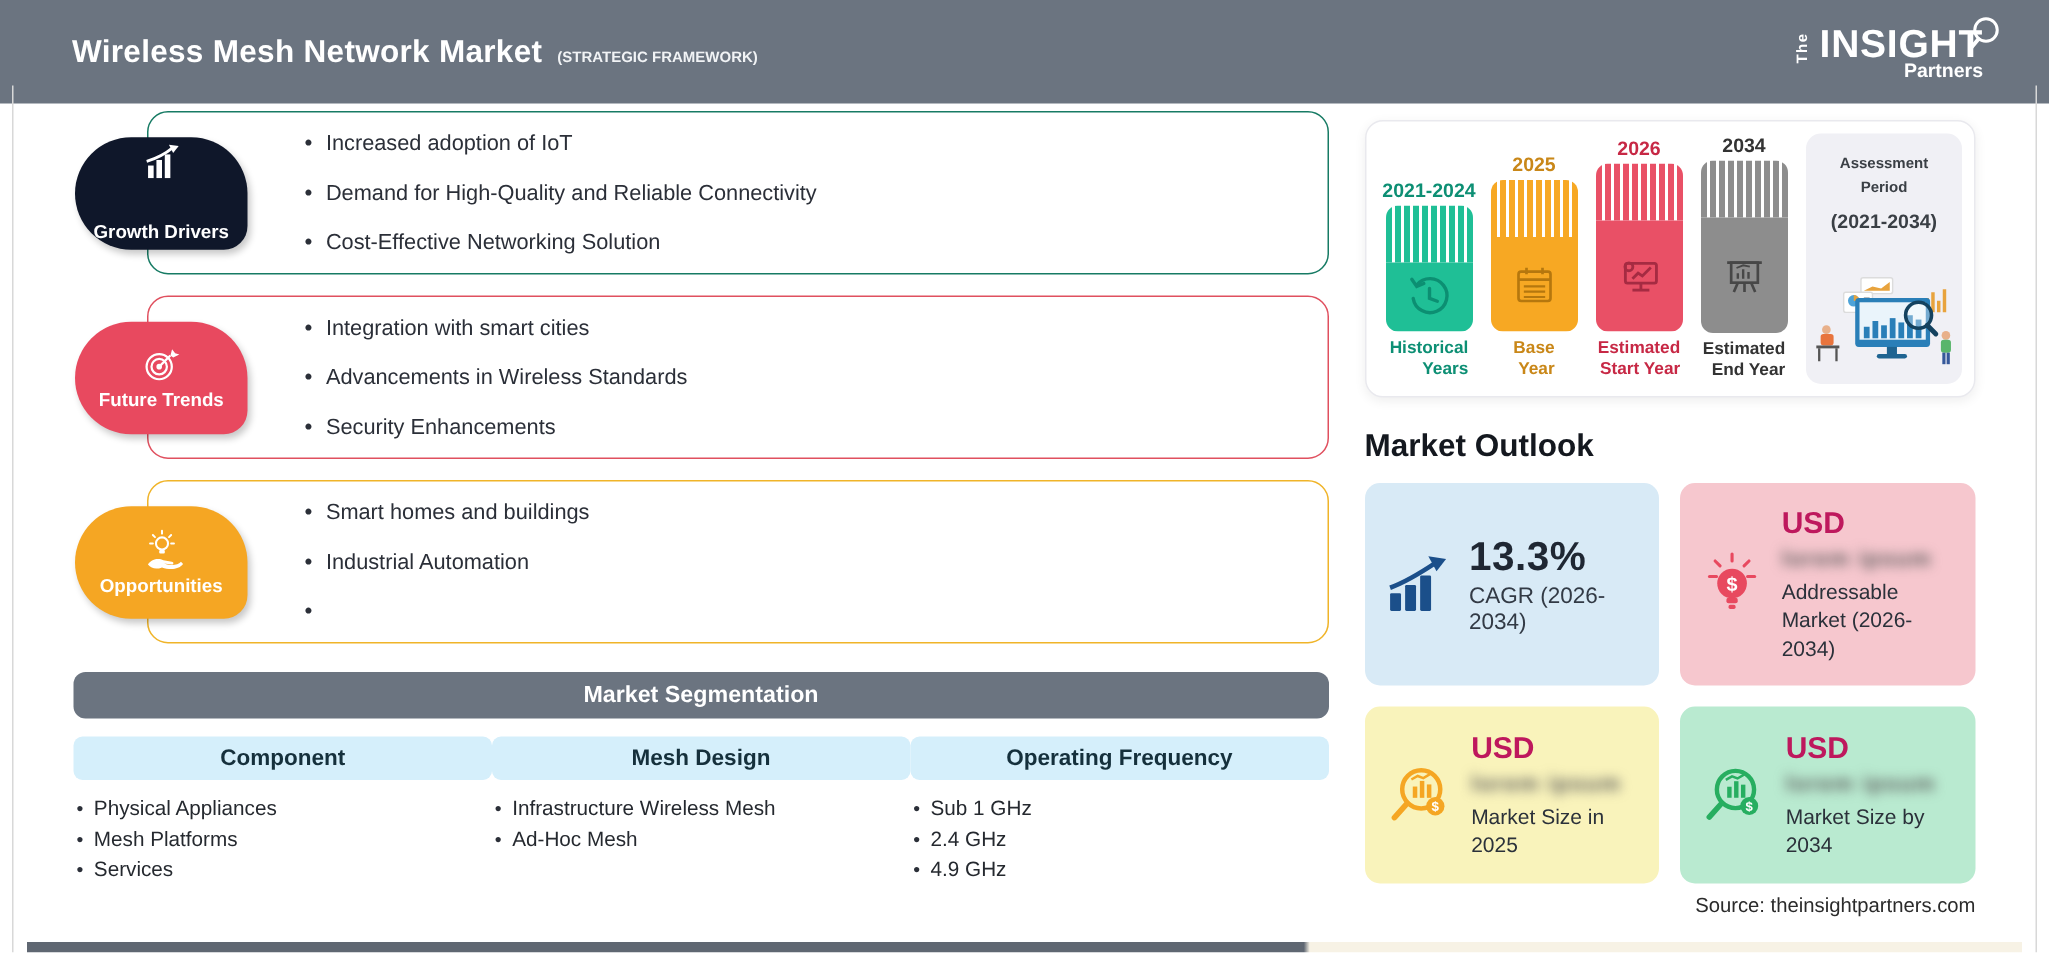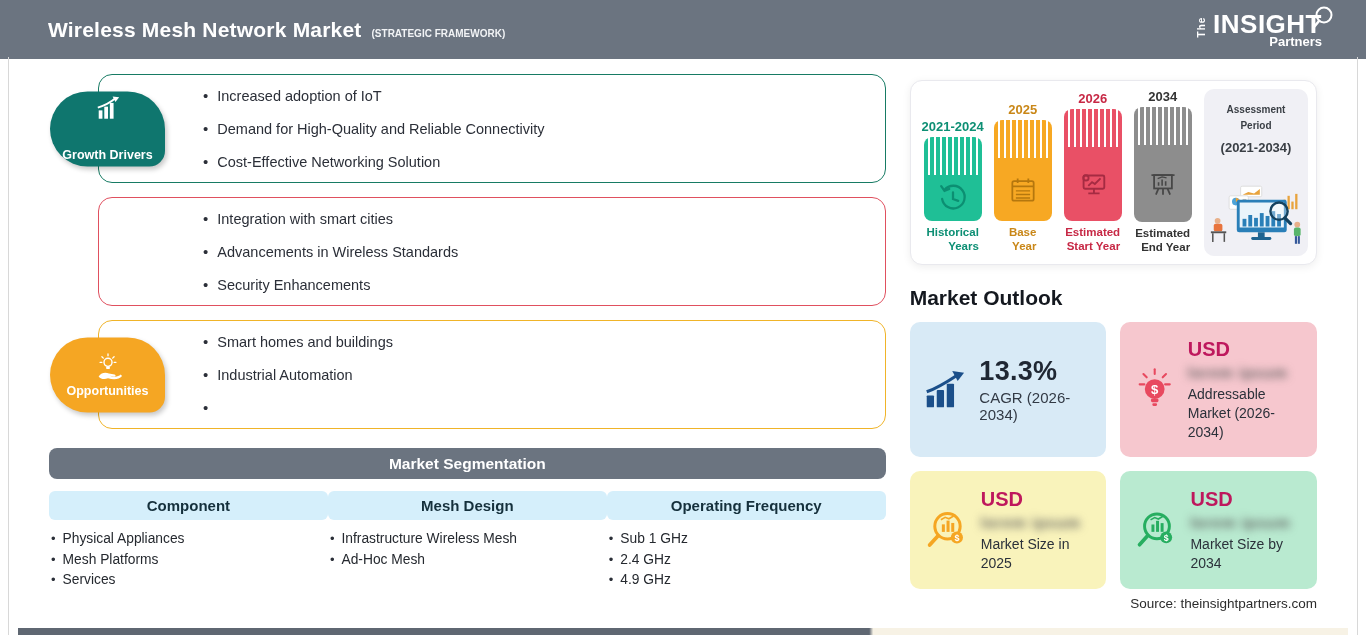--- a/index.html
+++ b/index.html
@@ -1,20 +1,20 @@
 <!DOCTYPE html>
 <html><head>
 <meta charset="utf-8">
 <style>
   * { margin:0; padding:0; box-sizing:border-box; }
   html,body { width:1366px; height:635px; }
   body { font-family:"Liberation Sans", sans-serif; background:#fff; position:relative; overflow:hidden; }
 
   
-  .header { height:59px; background:#6b7480; display:flex; align-items:center; justify-content:space-between; padding:0 44px 0 48px; }
+  .header { height:69px; background:#6b7480; display:flex; align-items:center; justify-content:space-between; padding:0 44px 0 48px; }
   .title-wrap { display:flex; align-items:baseline; gap:10px; }
   .page-title { color:#fff; font-size:21px; font-weight:bold; letter-spacing:.2px; }
   .page-subtitle { color:#f1f3f5; font-size:10px; font-weight:600; }
   .logo { position:relative; color:#fff; display:flex; align-items:flex-start; line-height:1; }
   .logo-the { font-size:10px; font-weight:bold; transform:rotate(-90deg) translateX(-2px); transform-origin:center; letter-spacing:1px; margin-top:9px; }
   .logo-main { display:flex; flex-direction:column; align-items:flex-end; }
   .logo-insight { font-size:26px; font-weight:bold; letter-spacing:.5px; }
   .logo-partners { font-size:13px; font-weight:bold; margin-top:-2px; }
   .logo-mag { position:absolute; right:-14px; top:-6px; }
 
@@ -27,21 +27,21 @@
   
   .left-col { width:838px; }
   .driver-box { position:relative; margin-left:49px; border-radius:14px; height:109px; margin-bottom:14px;
     display:flex; flex-direction:column; justify-content:center; padding:10px 16px 10px 104px; background:#fff; }
   .driver-box.growth { border:1.5px solid #177b64; }
   .driver-box.trends { border:1.5px solid #e0505f; }
   .driver-box.opps   { border:1.5px solid #f0b429; }
   .badge { position:absolute; left:-49px; top:50%; transform:translateY(-50%); width:115px; height:75px;
     border-radius:38px 38px 16px 38px; display:flex; flex-direction:column; align-items:center; justify-content:center;
     color:#fff; box-shadow:2px 3px 5px rgba(0,0,0,.22); }
-  .badge.growth { background:#0f766e;gap:24px; }
+  .badge.growth { background:#0f172a;gap:24px; }
   .badge.trends { background:#e8495f; }
   .badge.opps   { background:#f5a623; }
   .badge-label { font-size:12.5px; font-weight:bold; margin-top:2px; white-space:nowrap; }
   .bullet-row { display:flex; align-items:flex-start; gap:9px; margin:6.5px 0; }
   .bullet-dot { color:#2b2f38; font-size:15px; line-height:20px; }
   .bullet-text { color:#2b2f38; font-size:14.5px; line-height:20px; }
 
   .seg-bar { margin-top:19px; height:31px; background:#6b7480; border-radius:8px; color:#fff;
     font-size:15.5px; font-weight:bold; display:flex; align-items:center; justify-content:center; }
   .seg-cols { display:flex; margin-top:12px; }
@@ -140,20 +140,30 @@
             <span class="bullet-dot">•</span>
             <span class="bullet-text">Demand for High-Quality and Reliable Connectivity</span>
           </div>
       <div class="bullet-row">
             <span class="bullet-dot">•</span>
             <span class="bullet-text">Cost-Effective Networking Solution</span>
           </div>
     </div>
 
     <div class="driver-box trends">
+      <div class="badge trends">
+        <svg width="30" height="28" viewBox="0 0 32 30" fill="none">
+          <circle cx="14" cy="16" r="9" stroke="#fff" stroke-width="1.6"></circle>
+          <circle cx="14" cy="16" r="5.5" stroke="#fff" stroke-width="1.6"></circle>
+          <circle cx="14" cy="16" r="2" fill="#fff"></circle>
+          <line x1="14" y1="16" x2="22" y2="8" stroke="#fff" stroke-width="1.6"></line>
+          <path d="M22 8 L23.2 3.6 L25.4 6.4 L28.4 7.4 L24 9.4 Z" fill="#fff"></path>
+        </svg>
+        <span class="badge-label">Future Trends</span>
+      </div>
       <div class="bullet-row">
             <span class="bullet-dot">•</span>
             <span class="bullet-text">Integration with smart cities</span>
           </div>
       <div class="bullet-row">
             <span class="bullet-dot">•</span>
             <span class="bullet-text">Advancements in Wireless Standards</span>
           </div>
       <div class="bullet-row">
             <span class="bullet-dot">•</span>

